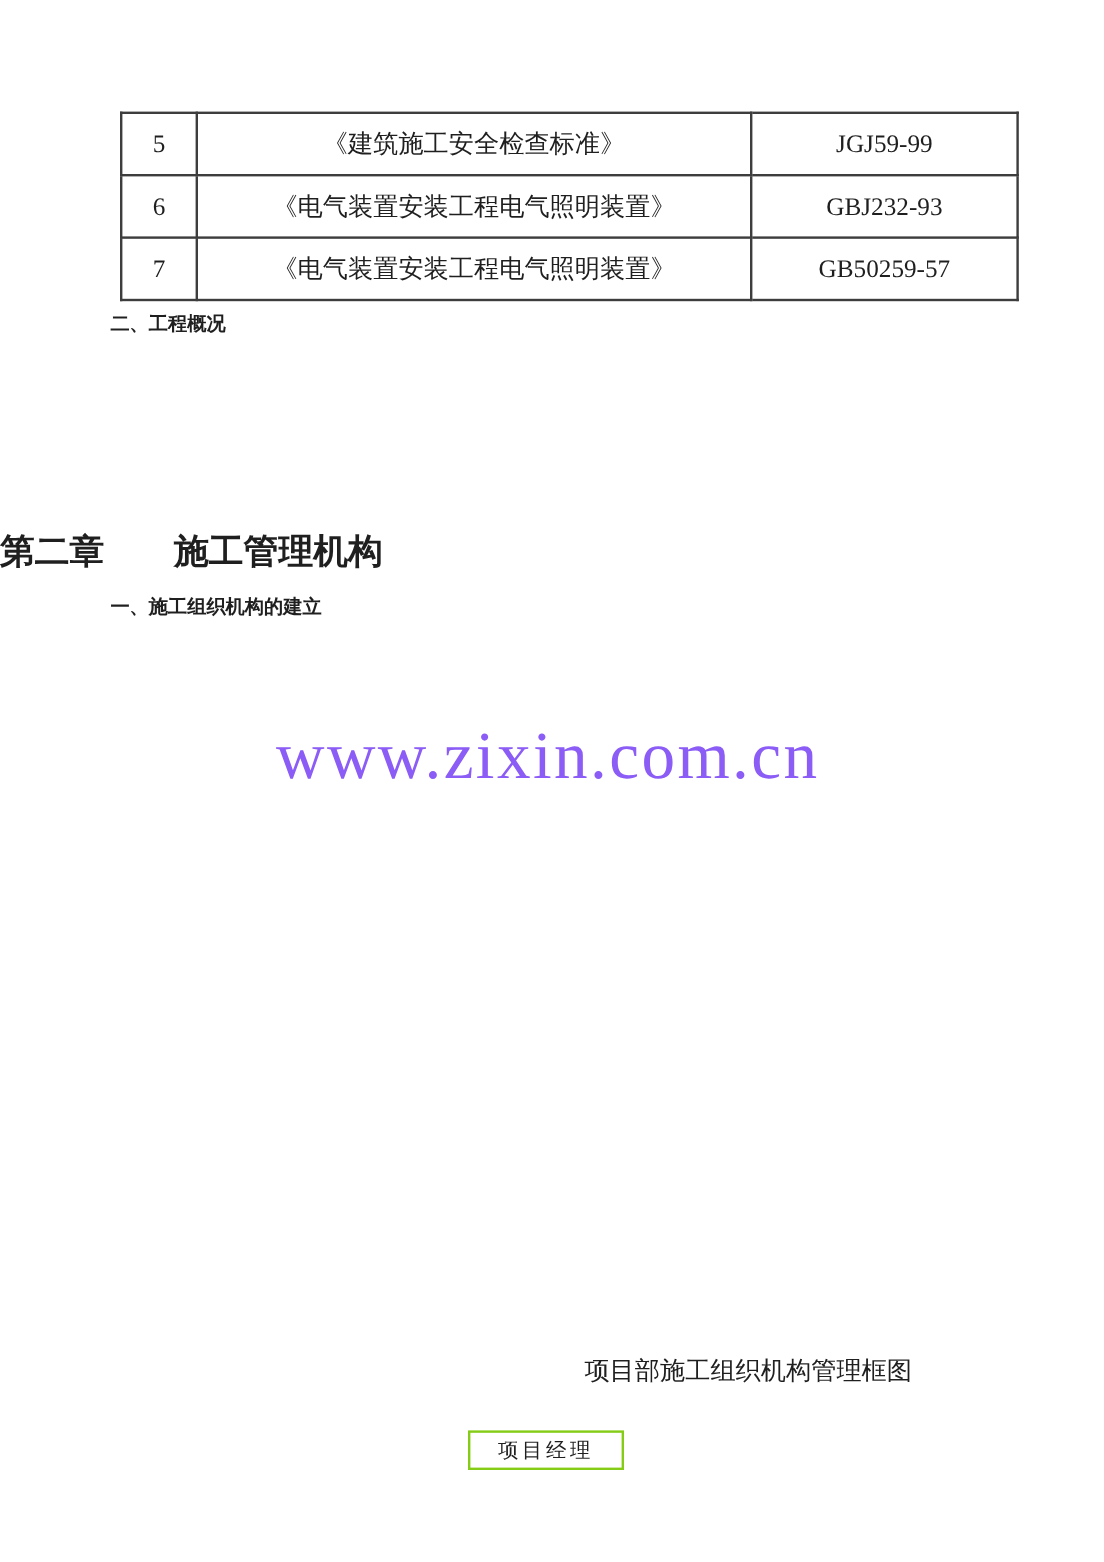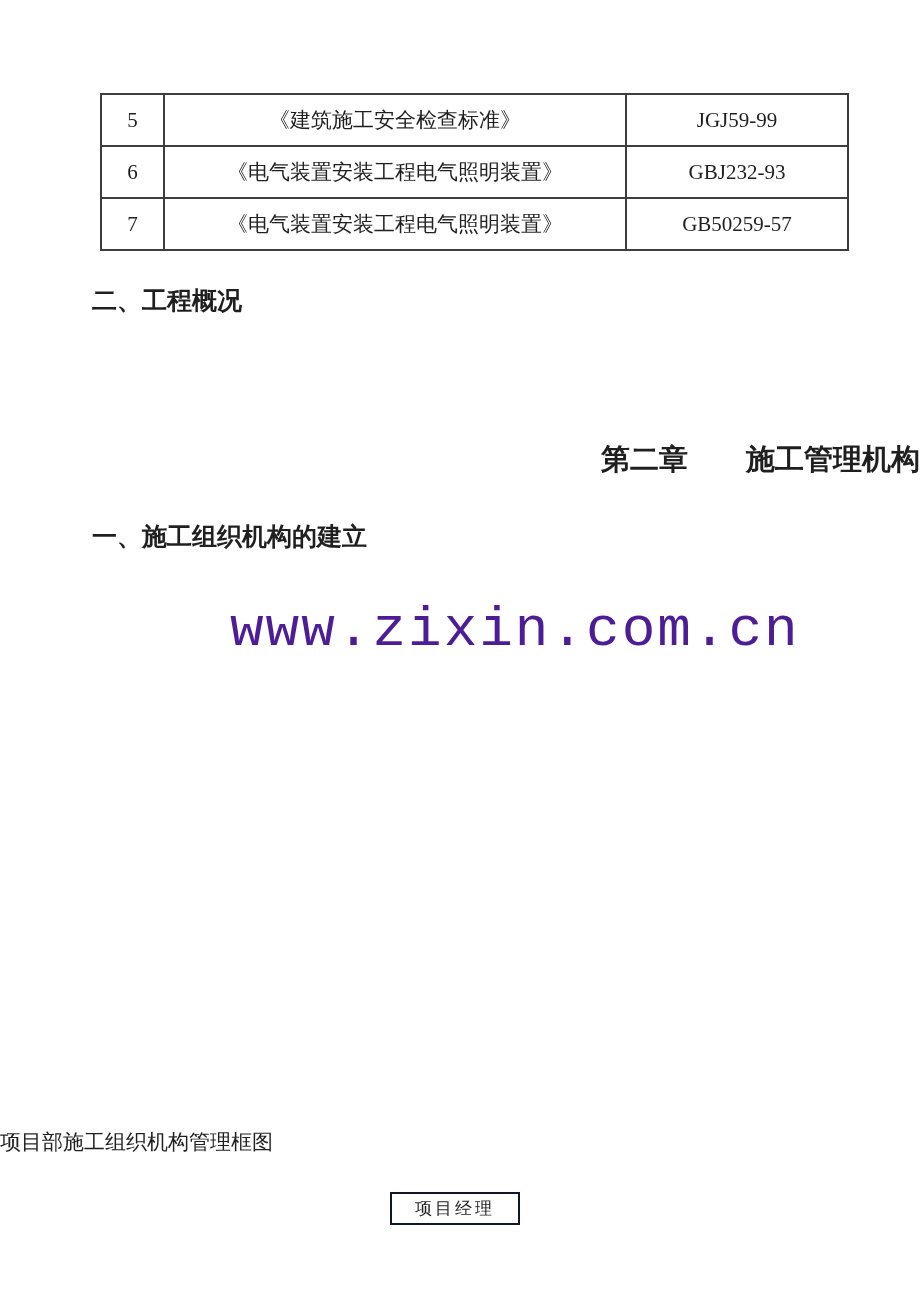--- a/index.html
+++ b/index.html
@@ -7,23 +7,23 @@
     position:relative;
     width:920px;height:1302px;
     background:#ffffff;
     overflow:hidden;
     font-family:"Liberation Serif","DejaVu Serif",serif;
     color:#1f1f1f;
   }
   
   .watermark{
     position:absolute;left:230px;top:602px;
-    font-family:Liberation Mono, monospace;
+    font-family:Liberation Serif, serif;
     font-size:56px;letter-spacing:2px;line-height:1;
-    color:#4c1d95;white-space:nowrap;
+    color:#8b5cf6;white-space:nowrap;
     user-select:none;
   }
   
   .doc-table{
     position:absolute;left:100px;top:93px;
     border-collapse:collapse;table-layout:fixed;
   }
   .doc-table td{
     border:2px solid #3d3d3d;
     height:50px;
@@ -31,47 +31,47 @@
     font-size:21px;
     padding:0 4px;
     overflow:hidden;white-space:nowrap;
   }
   .col-num{width:53px;}
   .col-title{width:452px;}
   .col-code{width:212px;}
   
   .sec-heading{
     position:absolute;left:92px;
-    font-size:25px;font-weight:bold;white-space:nowrap;margin-top:24px;
+    font-size:16px;font-weight:bold;white-space:nowrap;
   }
   .h-overview{top:260px;}
   .h-setup{top:496px;}
   .h-system{top:834px;}
   .chapter-title{
     position:absolute;left:0;top:440px;width:920px;
-    text-align:right;font-size:29px;font-weight:bold;white-space:nowrap;
+    text-align:left;font-size:29px;font-weight:bold;white-space:nowrap;
   }
   
   .para{
     position:absolute;
     font-size:21px;
     white-space:pre-line;
   }
   .para-1{left:134px;top:294px;width:740px;line-height:54px;text-indent:44px;}
   .para-2{left:92px;top:533px;width:780px;line-height:47.5px;text-indent:40px;}
   .para-3{left:92px;top:870px;width:780px;line-height:53px;}
   
   .chart-caption{
     position:absolute;left:0;top:1128px;width:760px;
-    text-align:left;font-size:21px;white-space:nowrap;
+    text-align:right;font-size:21px;white-space:nowrap;
   }
   .org-box{
     position:absolute;left:390px;top:1192px;
     width:126px;height:29px;
-    border:2px solid #0f172a;
+    border:2px solid #84cc16;
     display:flex;align-items:center;justify-content:center;
     font-size:17px;
     letter-spacing:3px;
     background:#ffffff;
   }
 </style>
 </head>
 <body>
 
 <div class="page">

